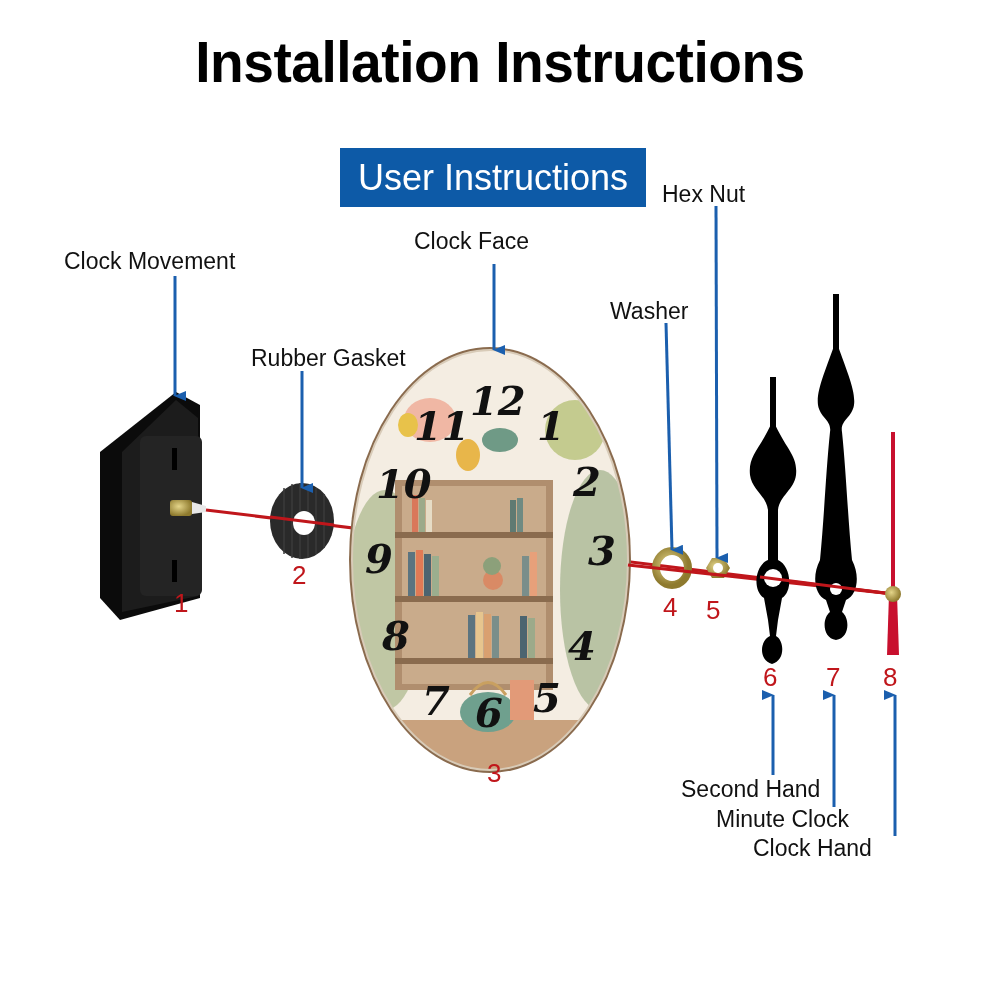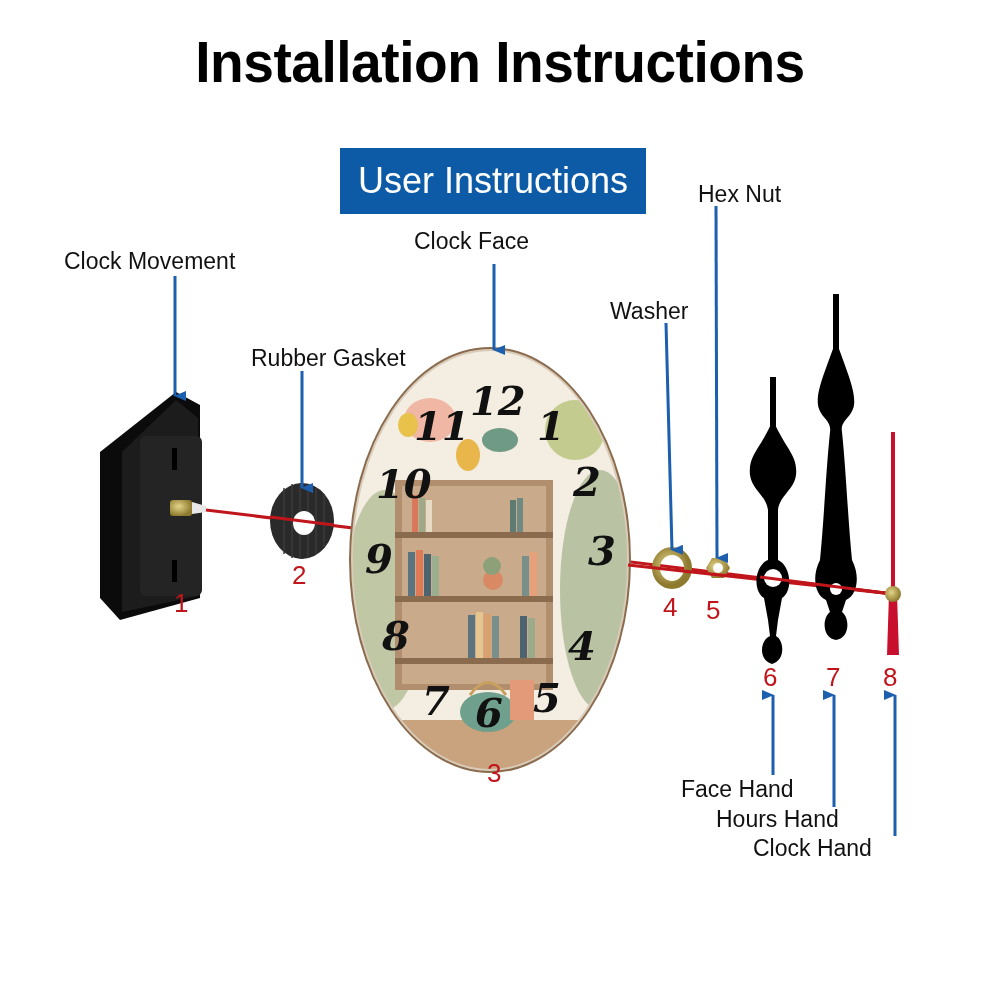--- a/index.html
+++ b/index.html
@@ -1,21 +1,21 @@
 <!DOCTYPE html>
 <html style="--accent: #0d5aa7;"><head>
 <meta charset="utf-8">
 <style>
   html, body { margin: 0; padding: 0; background: #ffffff; }
   body { width: 1000px; height: 1000px; position: relative; overflow: hidden;
          font-family: "Liberation Sans", sans-serif; }
   .title { position: absolute; left: 0; top: 28px; width: 1000px; text-align: center;
            font-size: 58px; font-weight: bold; color: #000; letter-spacing: -0.5px;
            transform: scaleX(0.95); }
-  .user-box { position: absolute; left: 340px; top: 148px; width: 306px; height: 66px;
+  .user-box { position: absolute; left: 340px; top: 148px; width: 306px; height: 59px;
               background: var(--accent, #0d5aa7); color: #fff; font-size: 36px;
               display: flex; align-items: center; justify-content: center; }
   .label { position: absolute; font-size: 23px; color: #111; white-space: nowrap; }
   .num { position: absolute; font-size: 26px; color: #c0161b; }
   svg.diagram { position: absolute; left: 0; top: 0; }
   .numeral { font-family: "DejaVu Serif", serif; font-style: italic; font-weight: bold;
              fill: #111; font-size: 40px; }
 </style>
 </head>
 <body>
@@ -166,23 +166,23 @@
     <line x1="773" y1="775" x2="773" y2="695" marker-end="url(#arrow)"></line>
     <line x1="834" y1="807" x2="834" y2="695" marker-end="url(#arrow)"></line>
     <line x1="895" y1="836" x2="895" y2="695" marker-end="url(#arrow)"></line>
   </g>
 </svg>
 
 <div class="label" style="left:64px; top:248px;">Clock Movement</div>
 <div class="label" style="left:222px; top:345px;margin-left:29px;">Rubber Gasket</div>
 <div class="label" style="left:414px; top:228px;">Clock Face</div>
 <div class="label" style="left:610px; top:298px;text-align:right;">Washer</div>
-<div class="label" style="left:662px; top:181px;margin-left:36px;">Hex Nut</div>
-<div class="label" style="left:681px; top:776px;">Face Hand</div>
-<div class="label" style="left:716px; top:806px;">Hours Hand</div>
+<div class="label" style="left:662px; top:181px;">Hex Nut</div>
+<div class="label" style="left:681px; top:776px;">Second Hand</div>
+<div class="label" style="left:716px; top:806px;">Minute Clock</div>
 <div class="label" style="left:753px; top:835px;">Clock Hand</div>
 
 <div class="num" style="left:174px; top:588px;">1</div>
 <div class="num" style="left:292px; top:560px;">2</div>
 <div class="num" style="left:487px; top:758px;">3</div>
 <div class="num" style="left:663px; top:592px;">4</div>
 <div class="num" style="left:706px; top:595px;">5</div>
 <div class="num" style="left:763px; top:662px;">6</div>
 <div class="num" style="left:826px; top:662px;">7</div>
 <div class="num" style="left:883px; top:662px;">8</div>

